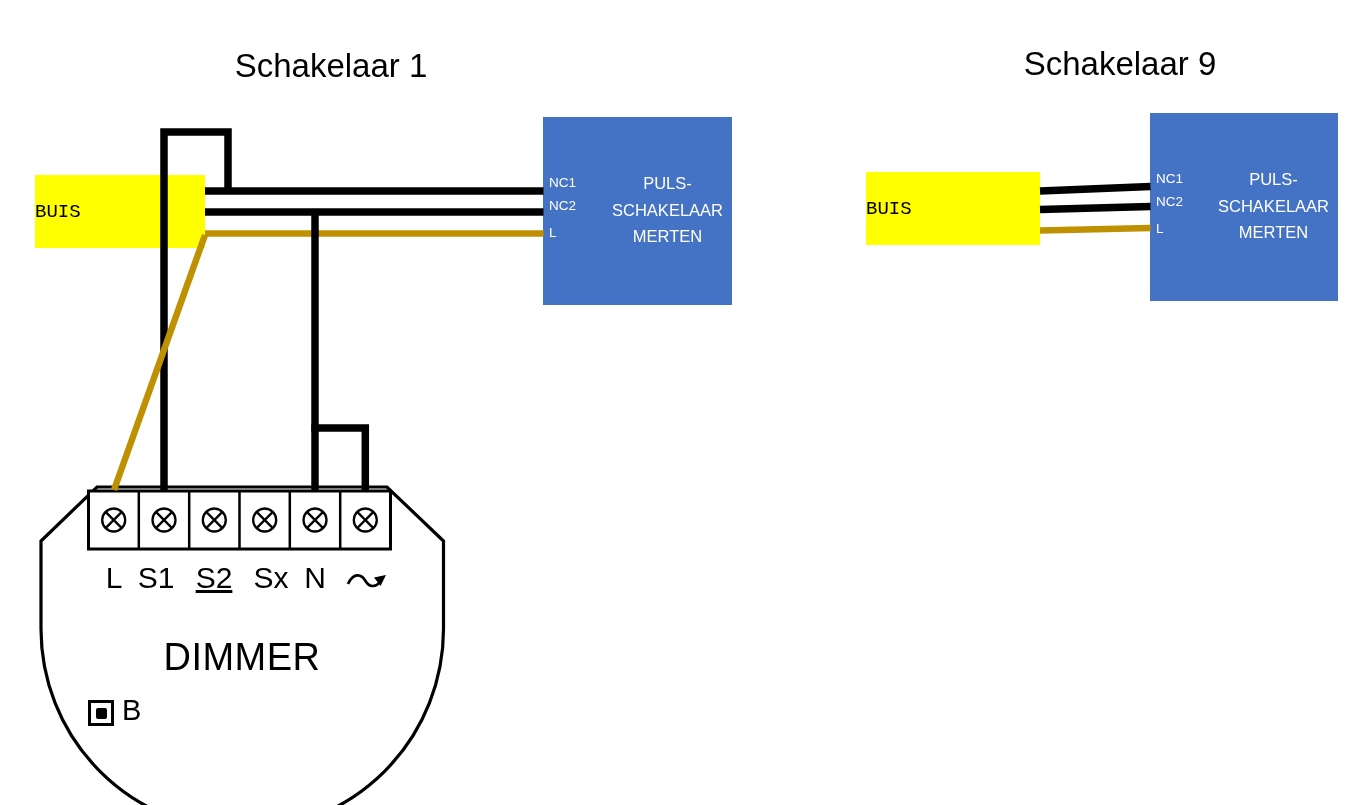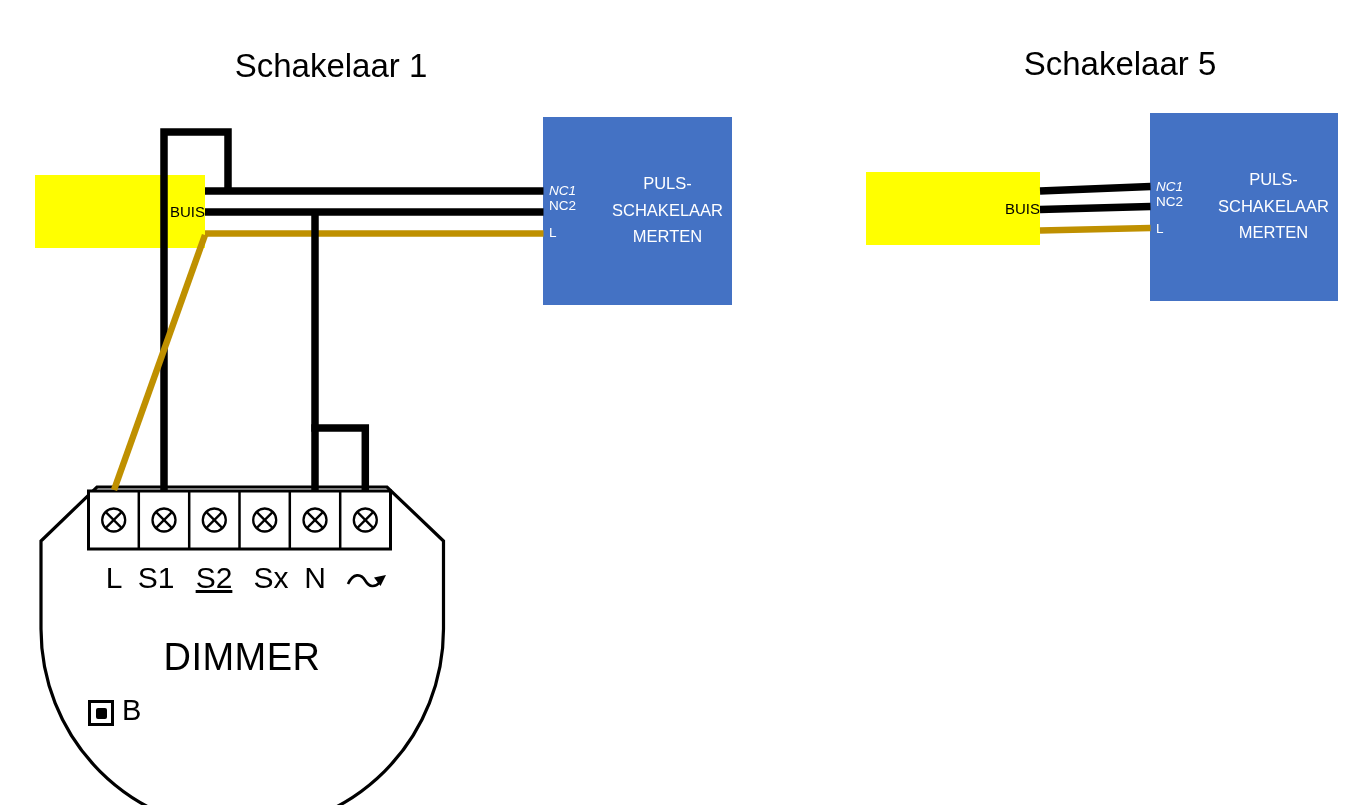--- a/index.html
+++ b/index.html
@@ -7,29 +7,29 @@
           font-family:"Liberation Sans",sans-serif;color:#000;margin-top:30px;}
   svg.layer{position:absolute;left:0;top:0;}
   .layer-under{z-index:0;}
   .layer-over{z-index:2;pointer-events:none;}
 
   .title{position:absolute;z-index:1;width:340px;text-align:center;font-size:33px;}
   .t1{left:161px;top:17px;}
   .t2{left:950px;top:15px;}
 
   .buis{position:absolute;z-index:1;background:#FFFF00;display:flex;align-items:center;
-        justify-content:flex-end;font-size:15px;}
+        justify-content:flex-start;font-size:19px;font-family:Liberation Mono, monospace;}
   .buis-left{left:35px;top:145px;width:170px;height:73px;}
   .buis-right{left:866px;top:142px;width:174px;height:73px;}
 
   .pswitch{position:absolute;z-index:1;background:#4472C4;color:#fff;}
   .ps-left{left:543px;top:87px;width:189px;height:188px;}
   .ps-right{left:1150px;top:83px;width:188px;height:188px;}
   .ps-term{position:absolute;left:6px;font-size:13.5px;line-height:16px;}
-  .term-0{top:66px;font-style:italic;}.term-1{top:81px;}.term-2{top:108px;}
+  .term-0{top:58px;}.term-1{top:81px;}.term-2{top:108px;}
   .ps-name{position:absolute;right:9px;top:53px;text-align:center;font-size:16.5px;line-height:26.5px;}
 
   .dim-label{position:absolute;z-index:1;top:531px;transform:translateX(-50%);
              font-size:30px;line-height:34px;}
   .dl-0{left:114px;}.dl-1{left:156px;}.dl-2{left:214px;text-decoration:underline;}.dl-3{left:271px;}.dl-4{left:315px;}
   .dimmer-name{position:absolute;z-index:1;left:242px;top:606px;transform:translateX(-50%);
                font-size:38px;font-weight:normal;letter-spacing:.5px;}
   .service-btn{position:absolute;z-index:1;left:88px;top:670px;width:20px;height:20px;
                border:3px solid #000;display:flex;align-items:center;justify-content:center;}
   .service-btn .dot{width:11px;height:11px;background:#000;border-radius:2px;}
@@ -80,21 +80,21 @@
         <line x1="357.2" y1="481.9" x2="373.4" y2="498.1"></line>
         <line x1="357.2" y1="498.1" x2="373.4" y2="481.9"></line>
     </g>
     <g>
       <path d="M 348 554 C 353 543 361 543 365.5 551 C 369 557 375 558 380 552" fill="none" stroke="#000000" stroke-width="2.6"></path>
       <polygon points="386,545 374,547.5 380.5,556" fill="#000000"></polygon>
     </g>
   </svg>
 
   <div class="title t1">Schakelaar 1</div>
-  <div class="title t2">Schakelaar 5</div>
+  <div class="title t2">Schakelaar 9</div>
 
   <div class="buis buis-left">
     <span>BUIS</span>
   </div>
   <div class="buis buis-right">
     <span>BUIS</span>
   </div>
 
   <div class="pswitch ps-left">
     <div class="ps-term term-0">NC1</div>

